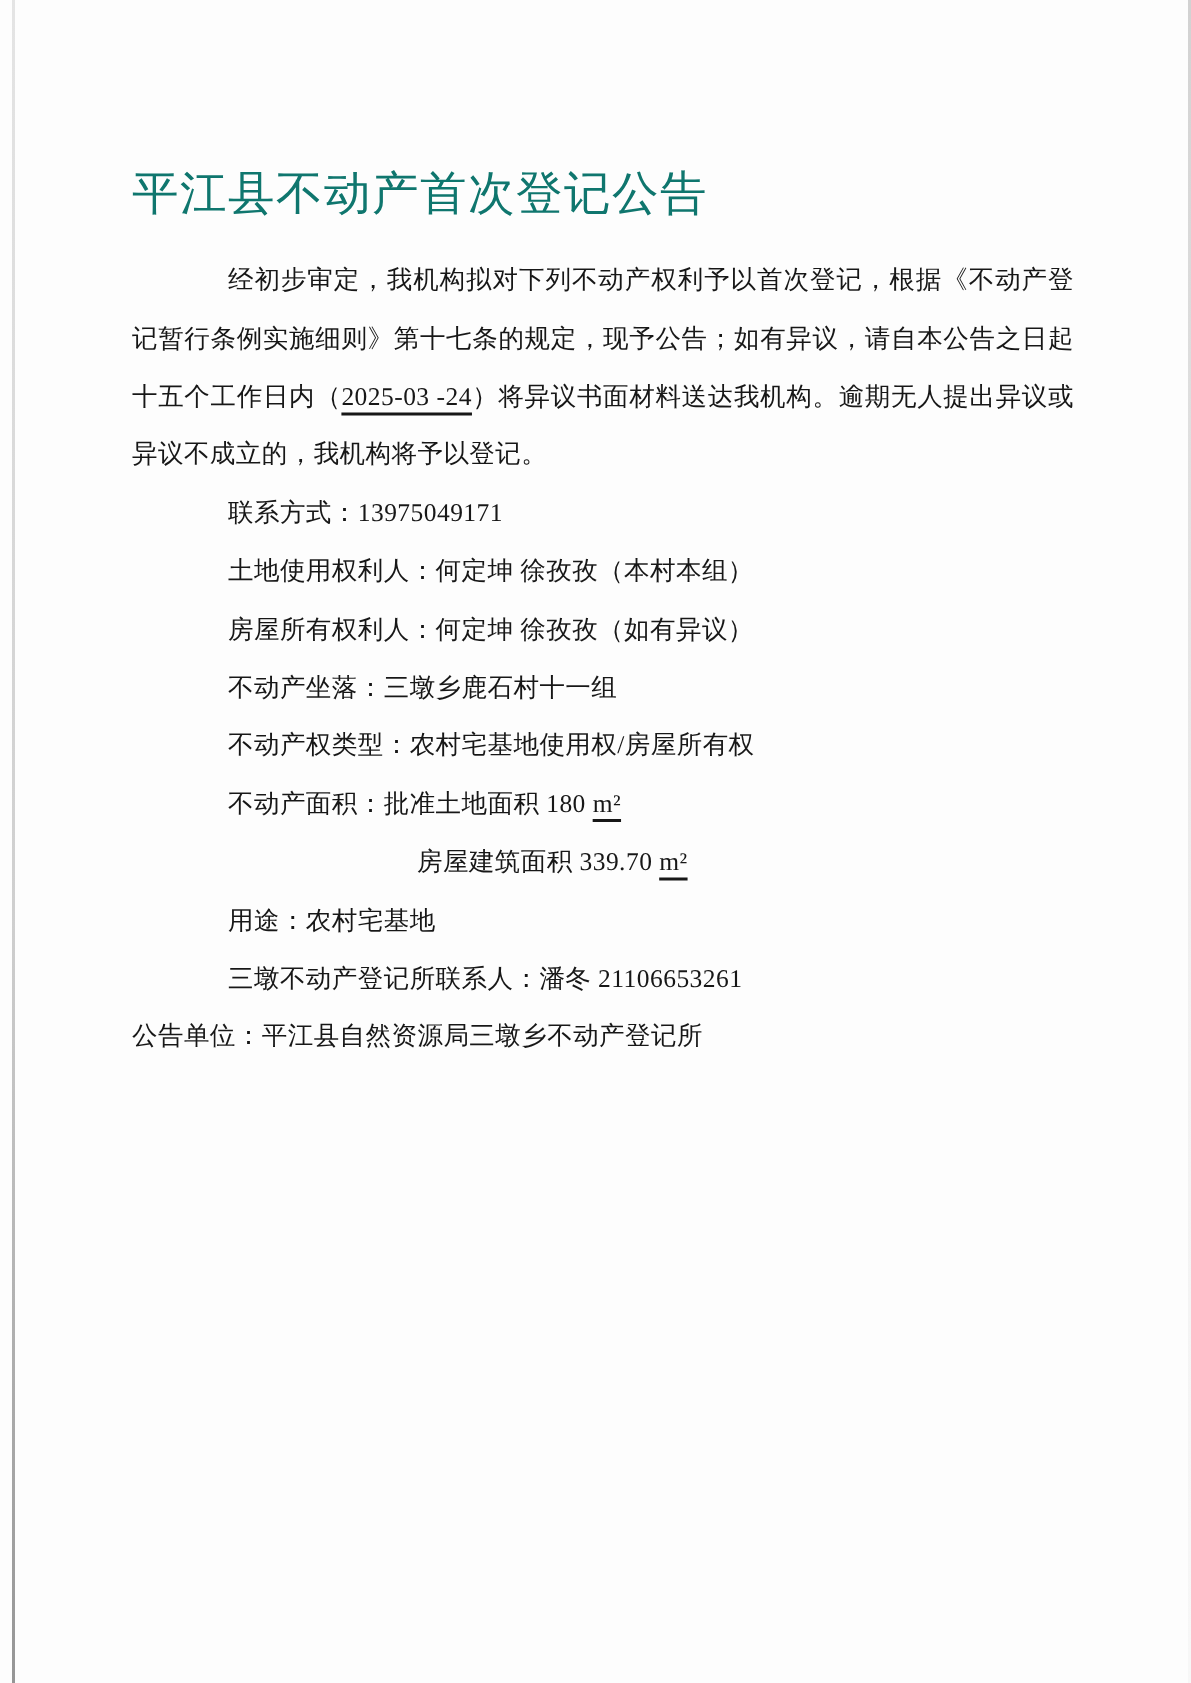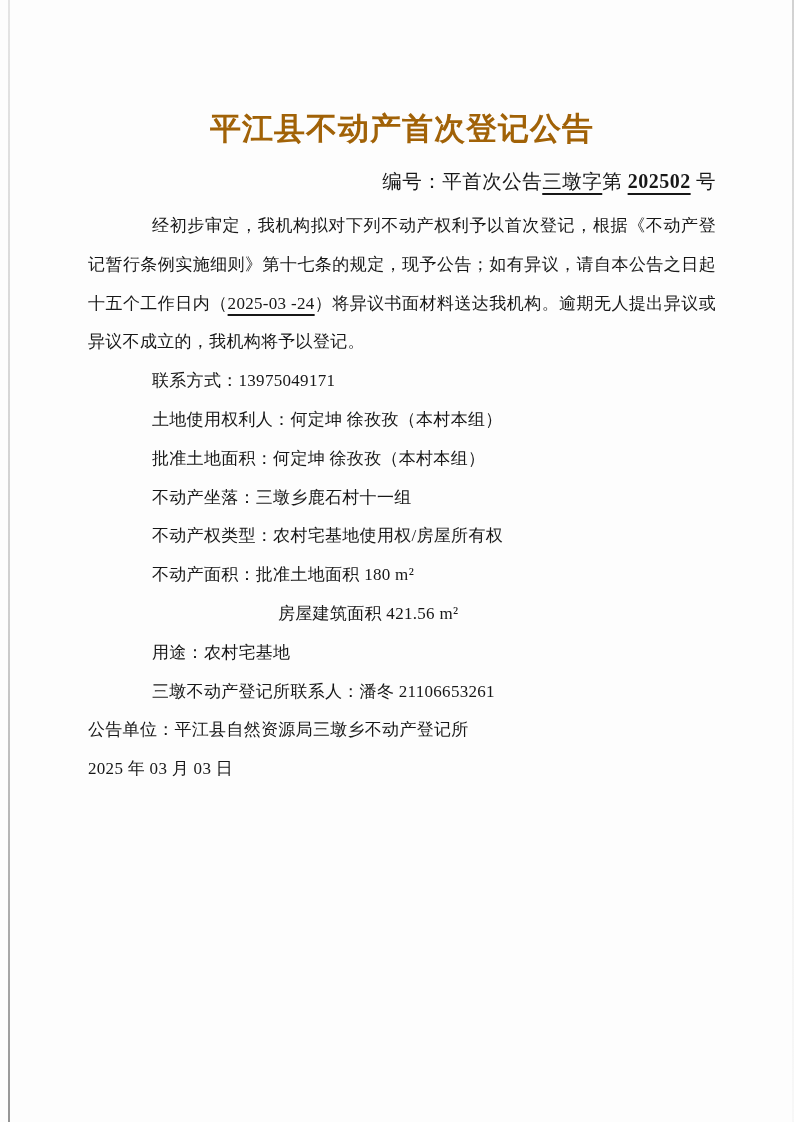--- a/index.html
+++ b/index.html
@@ -41,24 +41,23 @@
   }
   .content {
     position: absolute;
     left: 88px;
     top: 108px;
     width: 628px;
   }
   .doc-title {
     margin: 0 0 18px 0;
     font-size: 31px;
-    font-weight: 700;
+    font-weight: 400;
     letter-spacing: 1px;
-    text-align: center;
-    color: #a16207;
+    color: #0f766e;
   }
   .doc-number {
     margin: 0 0 12px 0;
     font-size: 19.5px;
     text-align: right;
     letter-spacing: 0.5px;
   }
   .doc-number .num {
     font-weight: 700;
     font-size: 20px;
@@ -76,58 +75,57 @@
   .right-align {
     text-align: right;
     padding-right: 24px;
   }
   .u {
     text-decoration: underline;
     text-underline-offset: 5px;
     text-decoration-thickness: 1.5px;
   }
   .unit {
+    text-decoration: underline;
     text-underline-offset: 5px;
     text-decoration-thickness: 1.5px;
   }
 </style>
 </head>
 <body>
 
 <div class="page">
 
   <div class="scan-line-left"></div>
   <div class="scan-line-right"></div>
 
   <div class="content">
 
     <h1 class="doc-title">平江县不动产首次登记公告</h1>
 
-    <div class="doc-number"><span>编号：平首次公告</span><span class="u">三墩字</span><span>第 </span><span class="u num">202502</span><span> 号</span></div>
 
     <p class="line indent1"><span>经初步审定，我机构拟对下列不动产权利予以首次登记，根据《不动产登记暂行条例实施细则》第十七条的规定，现予公告；如有异议，请自本公告之日起十五个工作日内（</span><span class="u">2025-03 -24</span><span>）将异议书面材料送达我机构。逾期无人提出异议或异议不成立的，我机构将予以登记。</span></p>
 
 
     <p class="line indent1 last-left">联系方式：13975049171</p>
 
     <p class="line indent1 last-left">土地使用权利人：何定坤 徐孜孜（本村本组）</p>
 
-    <p class="line indent1 last-left">批准土地面积：何定坤 徐孜孜（本村本组）</p>
+    <p class="line indent1 last-left">房屋所有权利人：何定坤 徐孜孜（如有异议）</p>
 
     <p class="line indent1 last-left">不动产坐落：三墩乡鹿石村十一组</p>
 
     <p class="line indent1 last-left">不动产权类型：农村宅基地使用权/房屋所有权</p>
 
     <p class="line indent1 last-left"><span>不动产面积：批准土地面积 180 </span><span class="unit">m²</span></p>
 
 
-    <p class="line indent2 last-left"><span>房屋建筑面积 421.56 </span><span class="unit">m²</span></p>
+    <p class="line indent2 last-left"><span>房屋建筑面积 339.70 </span><span class="unit">m²</span></p>
 
     <p class="line indent1 last-left">用途：农村宅基地</p>
 
     <p class="line indent1 last-left">三墩不动产登记所联系人：潘冬 21106653261</p>
 
     <p class="line right-align">公告单位：平江县自然资源局三墩乡不动产登记所</p>
 
-    <p class="line right-align">2025 年 03 月 03 日</p>
 
   </div>
 </div>
 
 </body></html>

